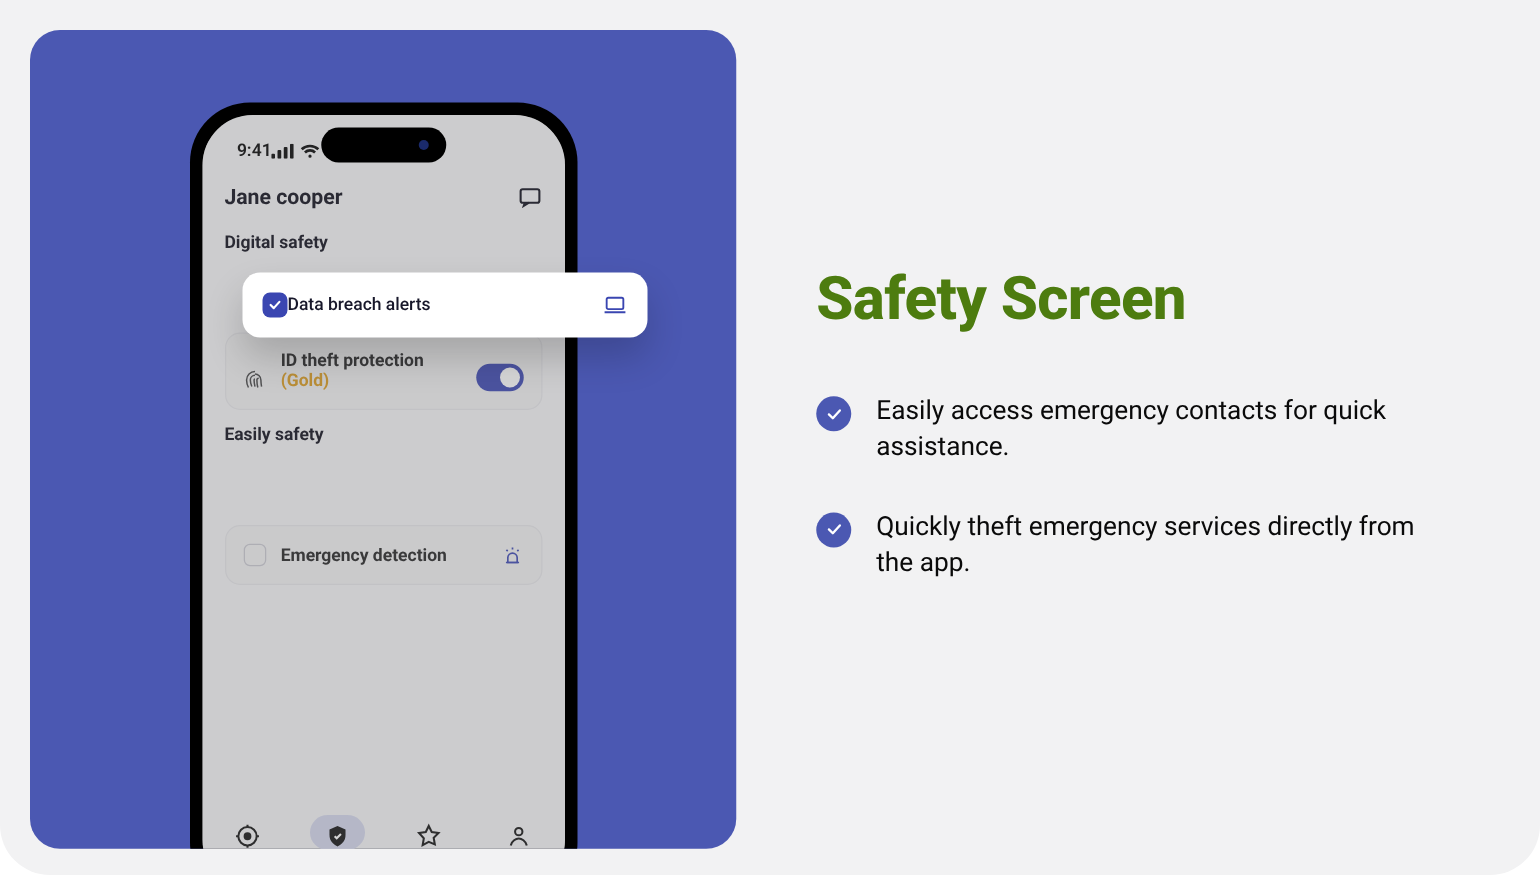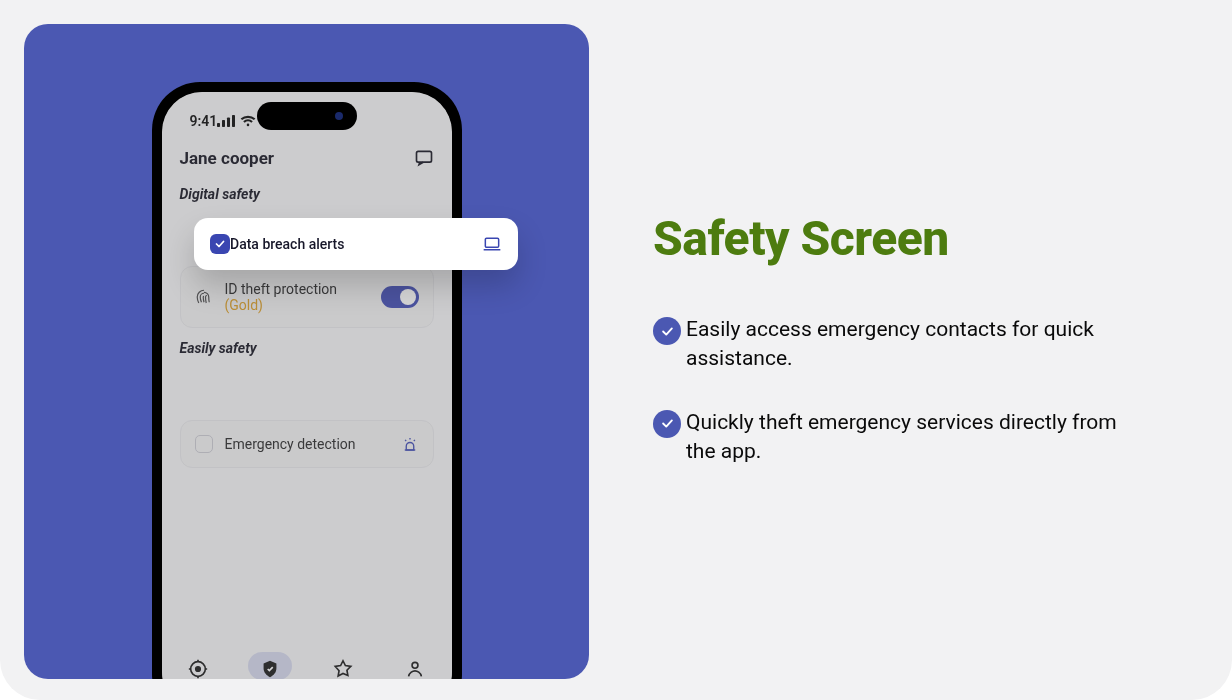--- a/index.html
+++ b/index.html
@@ -102,31 +102,31 @@
     font-size: 17px;
     font-weight: 700;
     color: #0b0b18;
     text-align: right;
   }
   .section-title {
     font-size: 14px;
     font-weight: 700;
     color: #0b0b18;
     margin: 0 0 10px 0;
-    font-style: italic;
   }
   .feature-card {
     display: flex;
-    align-items: center;
+    align-items: flex-end;
     background: #efeff0;
     border: 1px solid #e4e4e7;
     border-radius: 12px;
     padding: 14px 14px;
     gap: 12px;
     margin-bottom: 12px;
+    font-weight: bold;
   }
   .feature-label {
     font-size: 14px;
     color: #222;
     flex: 1;
   }
   .gold { color: #d99a1c; }
   .toggle {
     width: 38px; height: 22px;
     background: #3a46b1;
@@ -204,21 +204,21 @@
   .headline {
     font-size: 48px;
     font-weight: 800;
     color: #4d7c0f;
     letter-spacing: -0.5px;
     margin-bottom: 48px;
   }
   .bullet-row {
     display: flex;
     align-items: flex-start;
-    gap: 5px;
+    gap: 20px;
     margin-bottom: 34px;
   }
   .bullet-badge {
     width: 28px; height: 28px;
     background: #4b58b2;
     border-radius: 50%;
     display:flex; align-items:center; justify-content:center;
     flex-shrink: 0;
     margin-top: 2px;
   }

